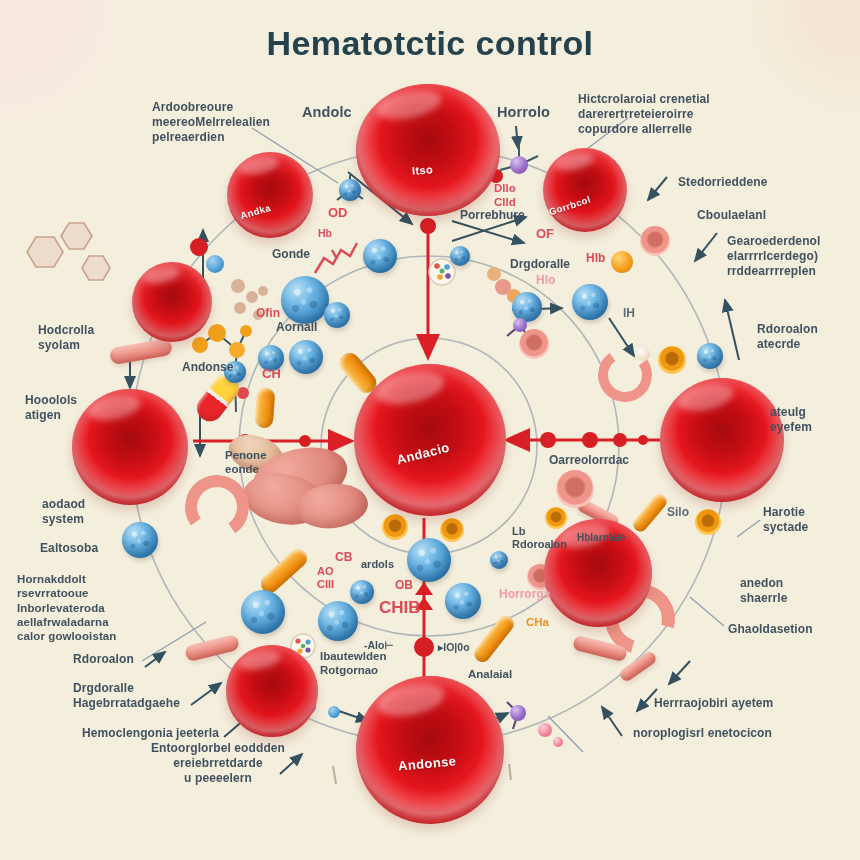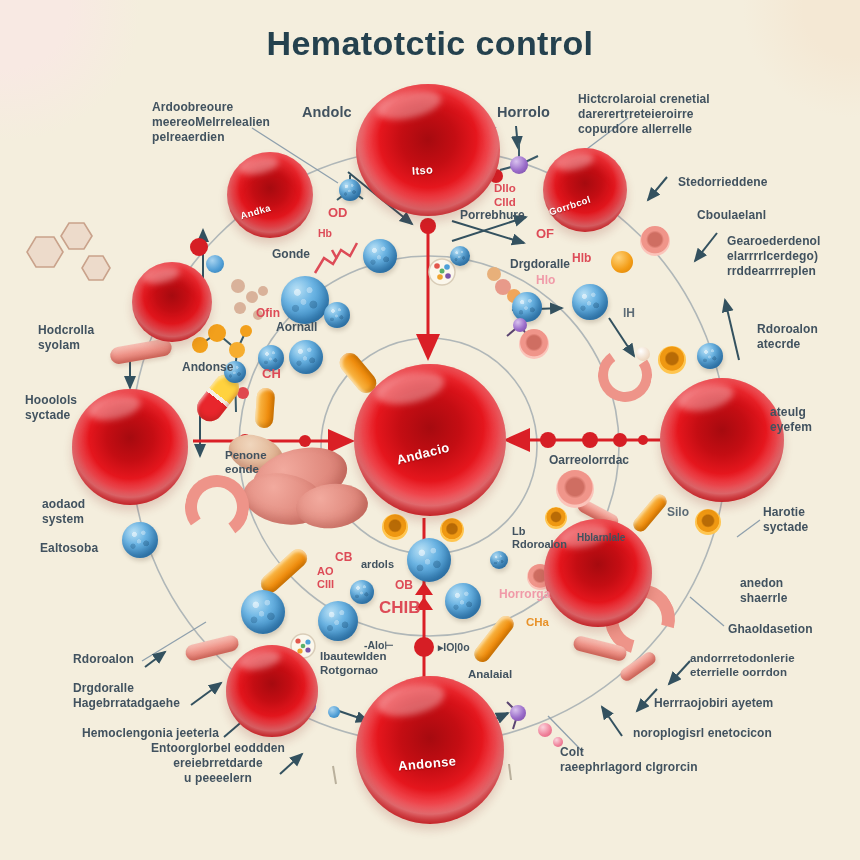--- a/index.html
+++ b/index.html
@@ -274,24 +274,29 @@
   <div class="celltxt" style="left:398px;top:756px;font-size:13px;transform:rotate(-5deg)">Andonse</div>
 
   <div class="title">Hematotctic control</div>
 
   <div class="lbl" style="left:152px;top:100px">Ardoobreoure
 meereoMelrrelealien
 pelreaerdien</div>
   <div class="lbl" style="left:38px;top:323px">Hodcrolla
 syolam</div>
   <div class="lbl" style="left:25px;top:393px">Hooolols
-syctade</div>
+atigen</div>
   <div class="lbl" style="left:42px;top:497px">aodaod
 system</div>
   <div class="lbl" style="left:40px;top:541px">Ealtosoba</div>
+  <div class="lbl" style="left:17px;top:572px;font-size:11.5px">Hornakddolt
+rsevrratooue
+Inborlevateroda
+aellafrwaladarna
+calor gowlooistan</div>
   <div class="lbl" style="left:73px;top:652px">Rdoroalon</div>
   <div class="lbl" style="left:73px;top:681px">Drgdoralle
 Hagebrratadgaehe</div>
   <div class="lbl" style="left:82px;top:726px">Hemoclengonia jeeterla</div>
   <div class="lbl" style="left:138px;top:741px;width:160px;text-align:center">Entoorglorbel eoddden
 ereiebrretdarde
 u peeeelern</div>
   <div class="lbl big" style="left:302px;top:104px">Andolc</div>
   <div class="lbl big" style="left:497px;top:104px">Horrolo</div>
   <div class="lbl" style="left:578px;top:92px">Hictcrolaroial crenetial
@@ -304,42 +309,38 @@
 rrddearrrreplen</div>
   <div class="lbl" style="left:757px;top:322px">Rdoroalon
 atecrde</div>
   <div class="lbl" style="left:770px;top:405px">ateulg
 eyefem</div>
   <div class="lbl" style="left:763px;top:505px">Harotie
 syctade</div>
   <div class="lbl" style="left:740px;top:576px">anedon
 shaerrle</div>
   <div class="lbl" style="left:728px;top:622px">Ghaoldasetion</div>
-  <div class="lbl" style="left:690px;top:651px;font-size:11.5px">andorrretodonlerie
-eterrielle oorrdon</div>
   <div class="lbl" style="left:654px;top:696px">Herrraojobiri ayetem</div>
   <div class="lbl" style="left:633px;top:726px">noroplogisrl enetocicon</div>
-  <div class="lbl" style="left:560px;top:745px">Colt
-raeephrlagord clgrorcin</div>
 
   <div class="chem cred" style="left:328px;top:205px;font-size:13px">OD</div>
   <div class="chem cred" style="left:318px;top:227px;font-size:10.5px">Hb</div>
   <div class="chem cdark" style="left:272px;top:247px">Gonde</div>
   <div class="chem cred" style="left:256px;top:306px">Ofin</div>
   <div class="chem cdark" style="left:276px;top:320px">Aornall</div>
   <div class="chem cred" style="left:262px;top:366px;font-size:13px">CH</div>
   <div class="chem cdark" style="left:182px;top:360px">Andonse</div>
   <div class="chem cdark" style="left:225px;top:449px;font-size:11.5px">Penone
 eonde</div>
   <div class="chem cred" style="left:494px;top:182px;font-size:11.5px">Dllo
 Clld</div>
   <div class="chem cdark" style="left:460px;top:208px">Porrebhure</div>
   <div class="chem cred" style="left:536px;top:226px;font-size:13px">OF</div>
   <div class="chem cdark" style="left:510px;top:257px">Drgdoralle</div>
-  <div class="chem cred" style="left:572px;top:251px">Hlb</div>
+  <div class="chem cred" style="left:586px;top:251px">Hlb</div>
   <div class="chem cpink" style="left:536px;top:273px">Hlo</div>
   <div class="chem cgray" style="left:623px;top:306px">lH</div>
   <div class="chem cdark" style="left:549px;top:453px">Oarreolorrdac</div>
   <div class="chem cdark" style="left:512px;top:525px;font-size:11px">Lb
 Rdoroalon</div>
   <div class="chem cdark" style="left:577px;top:532px;font-size:10px">Hblarnlale</div>
   <div class="chem cgray" style="left:667px;top:505px">Silo</div>
   <div class="chem cpink" style="left:499px;top:587px">Horrorga</div>
   <div class="chem cred" style="left:335px;top:550px">CB</div>
   <div class="chem cdark" style="left:361px;top:558px;font-size:11px">ardols</div>

